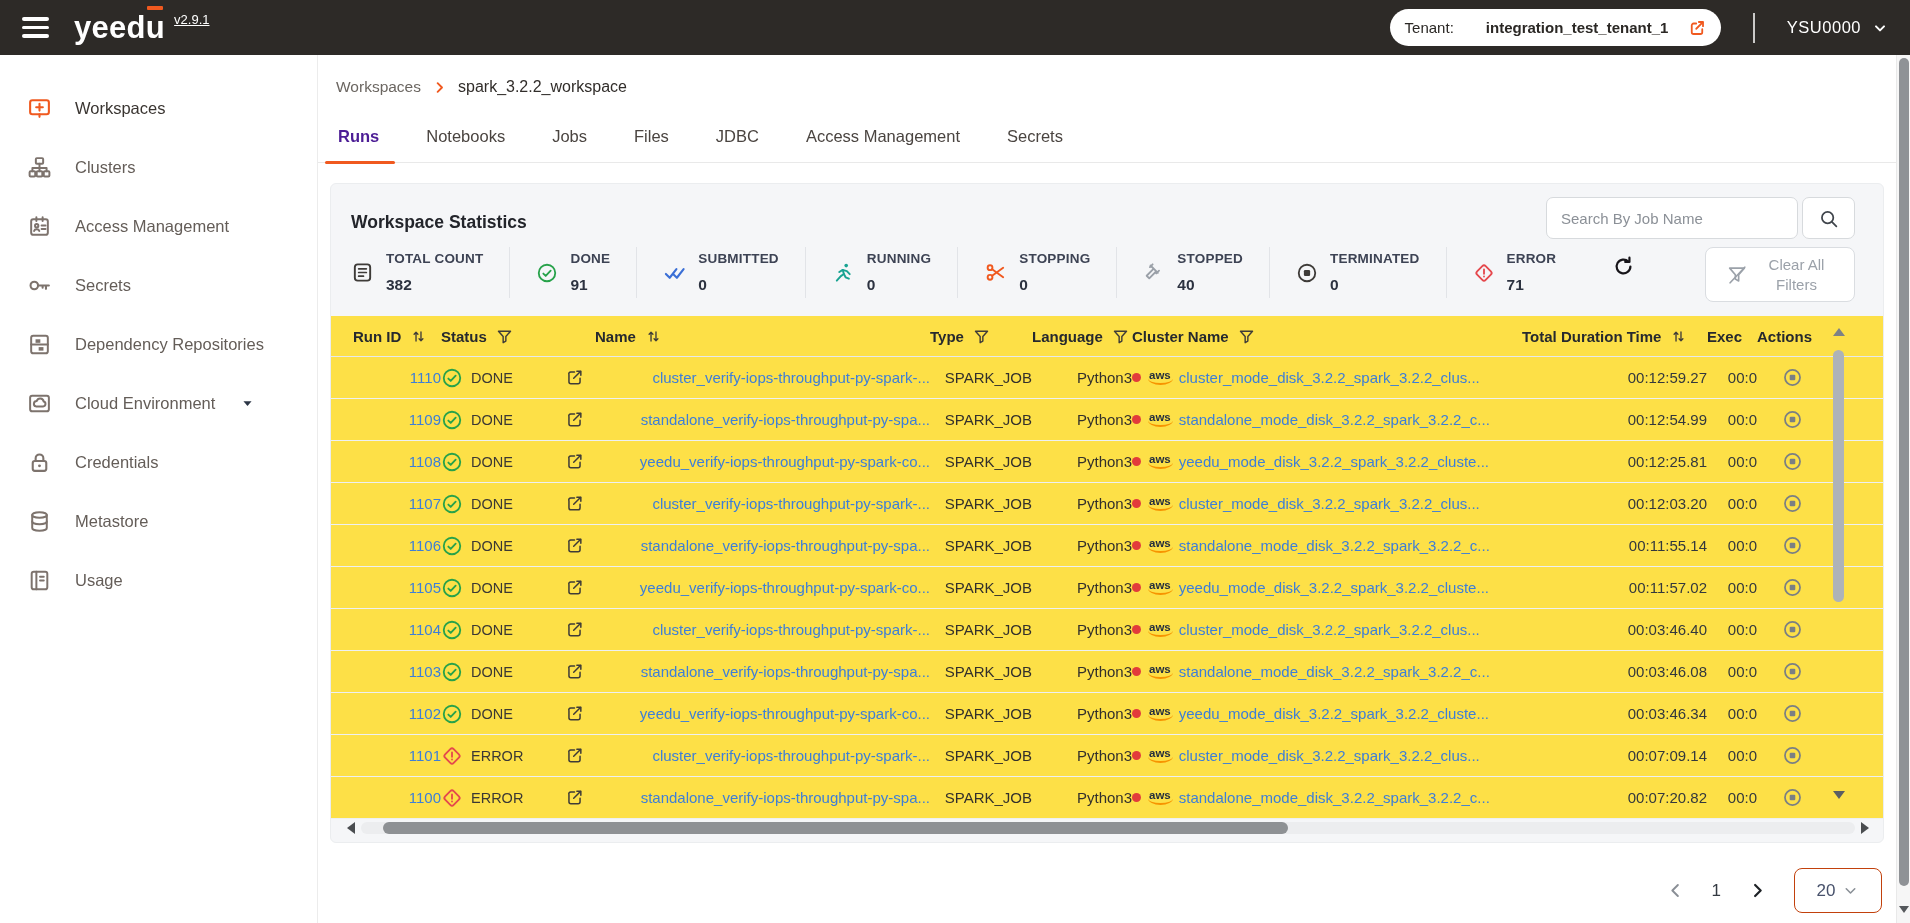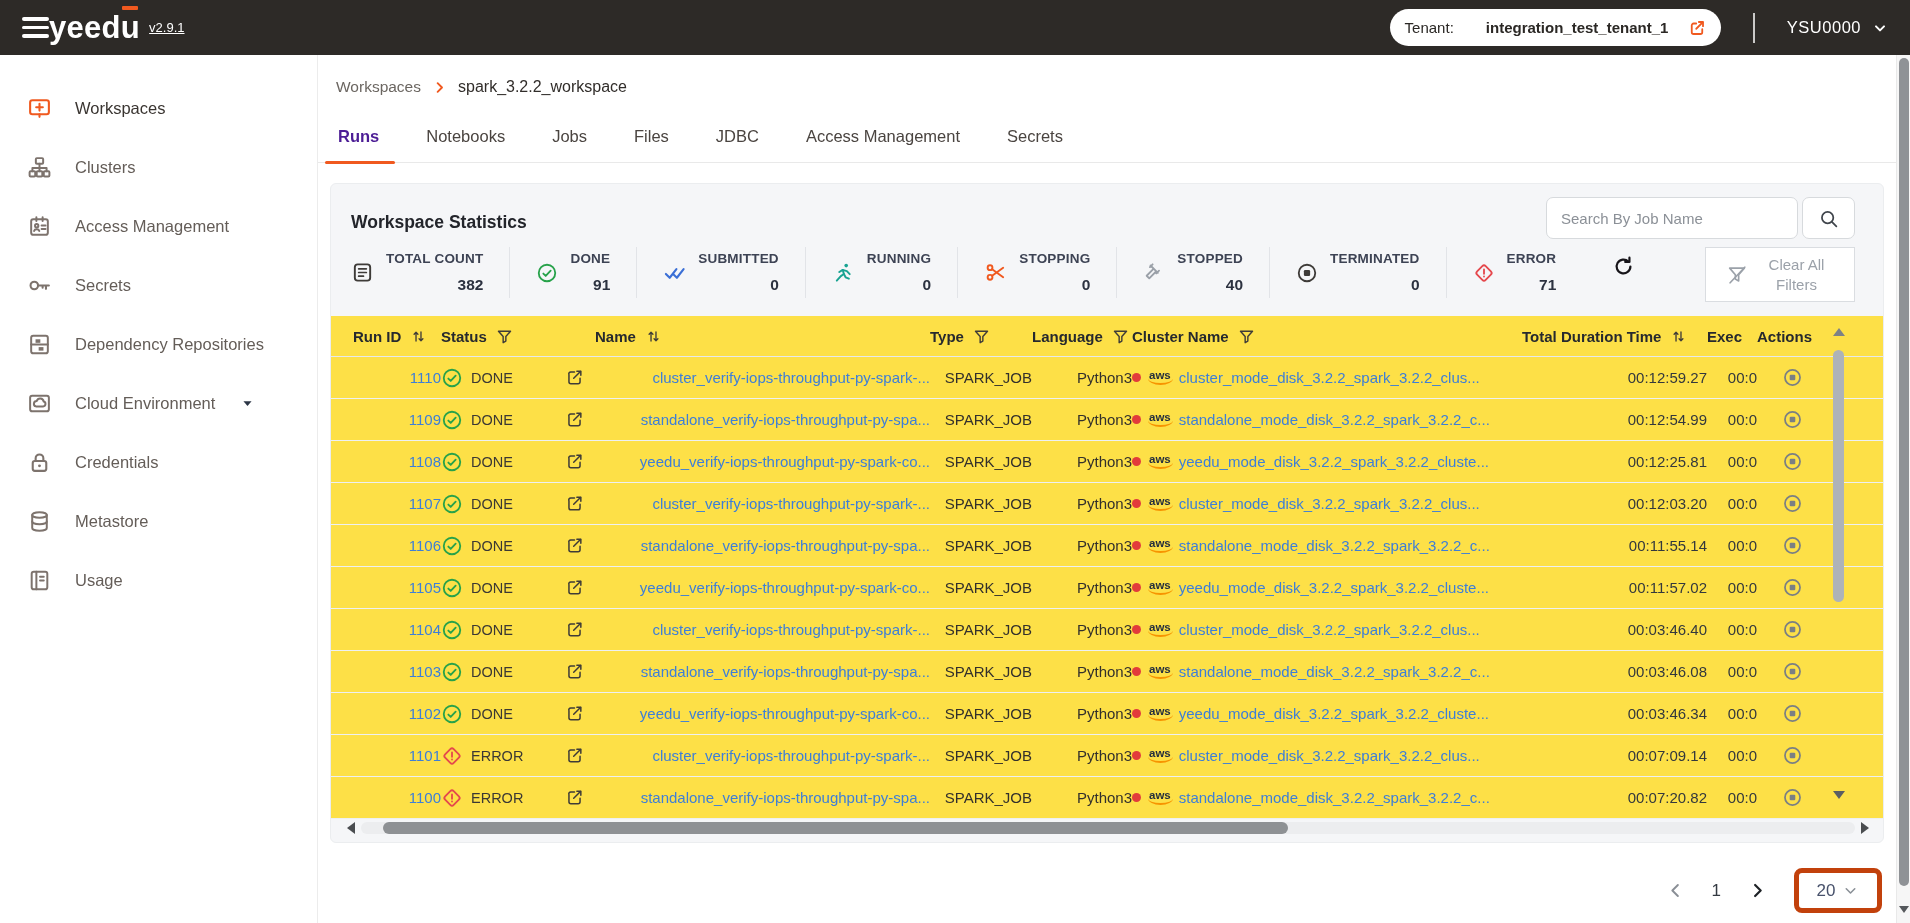--- a/index.html
+++ b/index.html
@@ -10,21 +10,21 @@
     --accent:#f0591f; --link:#3d7ed8; --done:#27a24a; --error:#e5484d;
   }
   .ic { display:inline-flex; align-items:center; justify-content:center; flex:0 0 auto; }
   .ic svg { display:block; }
 
   
   .hdr { position:absolute; top:0; left:0; right:0; height:55px; background:#2d2a27;
          display:flex; align-items:center; padding:0 22px; color:#fff; z-index:9; }
   .burger { width:27px; display:flex; flex-direction:column; gap:5px; cursor:pointer; }
   .burger span { height:3.5px; background:#fff; border-radius:2px; }
-  .logo { display:flex; align-items:center; cursor:pointer; }
+  .logo { display:flex; align-items:flex-start; margin-left:25px; cursor:pointer; }
   .logo .word { font-size:31px; font-weight:700; letter-spacing:.3px; line-height:1; }
   .mac { position:relative; display:inline-block; }
   .mac::before { content:""; position:absolute; top:-6px; left:1px; right:2px; height:4px;
                  background:var(--accent); border-radius:1px; }
   .ver { font-size:13px; color:#fff; text-decoration:underline; margin:0 0 1px 9px; cursor:pointer; }
   .hdr-right { margin-left:auto; display:flex; align-items:center; }
   .tenant { background:#fff; color:#2b2825; border-radius:19px; height:37px;
             display:flex; align-items:center; gap:20px; padding:0 15px; font-size:15px; cursor:pointer; }
   .tenant b { font-weight:700;padding-left:12px; }
   .hdiv { width:1.5px; height:30px; background:rgba(255,255,255,.75); margin:0 32px; }
@@ -61,28 +61,28 @@
   .search input { width:252px; height:42px; border:1px solid #d7dadd; border-radius:7px;
                   background:#fff; padding:0 14px; font-size:15px; color:#333;
                   font-family:"Liberation Sans",sans-serif; outline:none; }
   .search input::placeholder { color:#8b9097; }
   .search button { width:53px; height:42px; border:1px solid #d7dadd; border-radius:7px;
                    background:#fff; display:flex; align-items:center; justify-content:center;
                    cursor:pointer; color:#3f444b; }
 
   
   .stats { display:flex; align-items:flex-start; padding:8px 28px 0 20px; }
-  .stat { display:flex; gap:12px; padding:4px 26px 12px;text-align:right; }
+  .stat { display:flex; gap:12px; padding:4px 26px 12px; }
   .stat:first-child { padding-left:0; }
   .stat-sep { width:1px; align-self:stretch; background:#e2e4e8; margin-bottom:8px; }
   .stat-label { font-size:13.5px; font-weight:600; color:#3d4354; letter-spacing:.2px; white-space:nowrap; }
   .stat-value { font-size:15.5px; font-weight:700; color:#2c3240; margin-top:10px; }
   .refresh { margin:8px 0 0 30px; color:#17151a; cursor:pointer; }
   .clear-btn { margin-left:auto; width:150px; height:55px; background:#fff; border:1px solid #dadde1;
-               border-radius:0; display:flex; align-items:center; justify-content:center; gap:11px;
+               border-radius:8px; display:flex; align-items:center; justify-content:center; gap:11px;
                color:#9ba1a9; font-size:15px; line-height:1.3; cursor:pointer; }
   .clear-btn .lbl { width:76px; text-align:center; }
 
   
   .tbl { background:#fde047; margin-top:10px; position:relative;text-align:right;
          --cols:88px 112px 42px 335px 102px 100px 390px 185px 50px 70px; }
   .thead, .trow { display:grid; grid-template-columns:var(--cols); align-items:center; padding-left:22px; }
   .thead { height:41px; font-size:15px; font-weight:600; color:#26292e; border-bottom:1px solid #e6e9ec; }
   .th { display:flex; align-items:center; gap:9px; white-space:nowrap; }
   .th .ic { color:#3f3c38; cursor:pointer; }
@@ -116,21 +116,21 @@
   .h-left  { border-right:8px solid #4a4d50; }
   .h-right { border-left:8px solid #4a4d50; }
   .h-track { flex:1; height:12px; background:#ecedef; border-radius:7px; position:relative; }
   .h-thumb { position:absolute; left:22px; top:0; width:905px; height:12px; background:#8e9194; border-radius:7px; cursor:pointer; }
 
   
   .pager { display:flex; align-items:center; justify-content:flex-end; gap:27px; padding:25px 14px 0 0; }
   .pg-prev { color:#8a8f96; cursor:pointer; }
   .pg-next { color:#1e2226; cursor:pointer; }
   .pg-num { font-size:17px; color:#343a42; }
-  .pg-size { width:88px; height:45px; border:5px solid #c2410c; border-radius:8px; background:#fff;
+  .pg-size { width:88px; height:45px; border:1px solid #c2410c; border-radius:8px; background:#fff;
              display:flex; align-items:center; justify-content:center; gap:7px;
              font-size:17px; color:#47516b; cursor:pointer; }
   .pg-size .ic { color:#8a9097; }
 
   
   .vscroll { position:absolute; top:55px; right:0; bottom:0; width:14px; background:#f6f6f6;
              border-left:1px solid #e9e9e9; }
   .vthumb { position:absolute; top:3px; left:2px; width:10px; height:828px; background:#8f9296; border-radius:5px; }
   .varrow { position:absolute; bottom:5px; left:2px; width:0; height:0;
             border:5px solid transparent; border-top:7px solid #55585c; }

